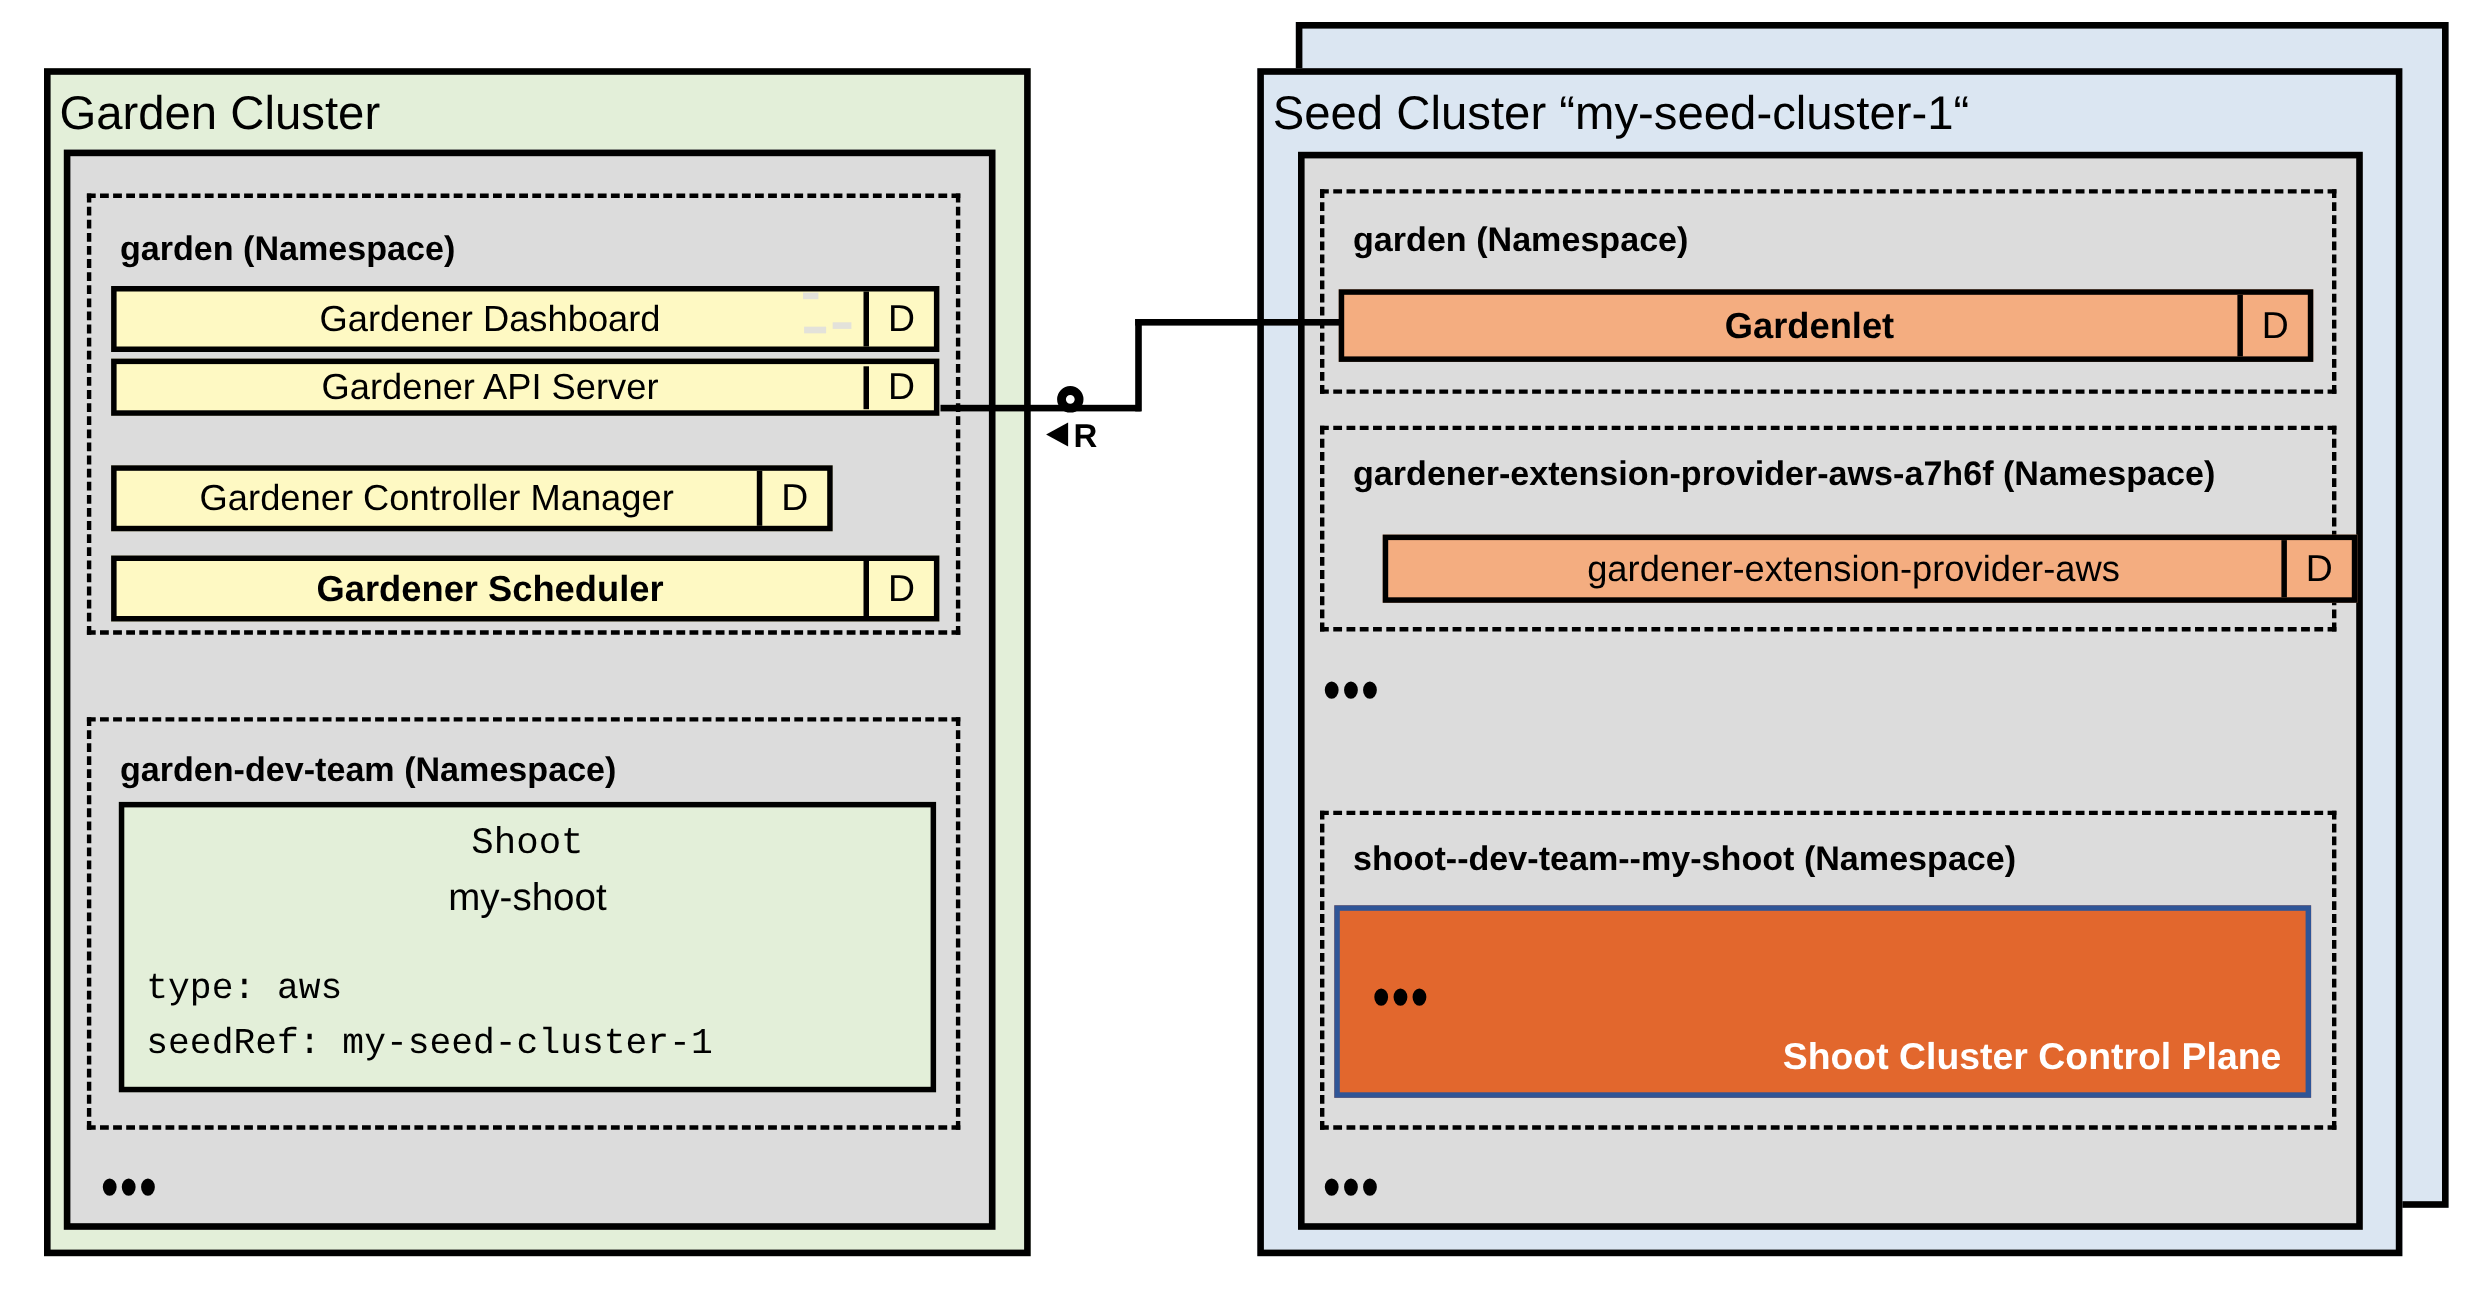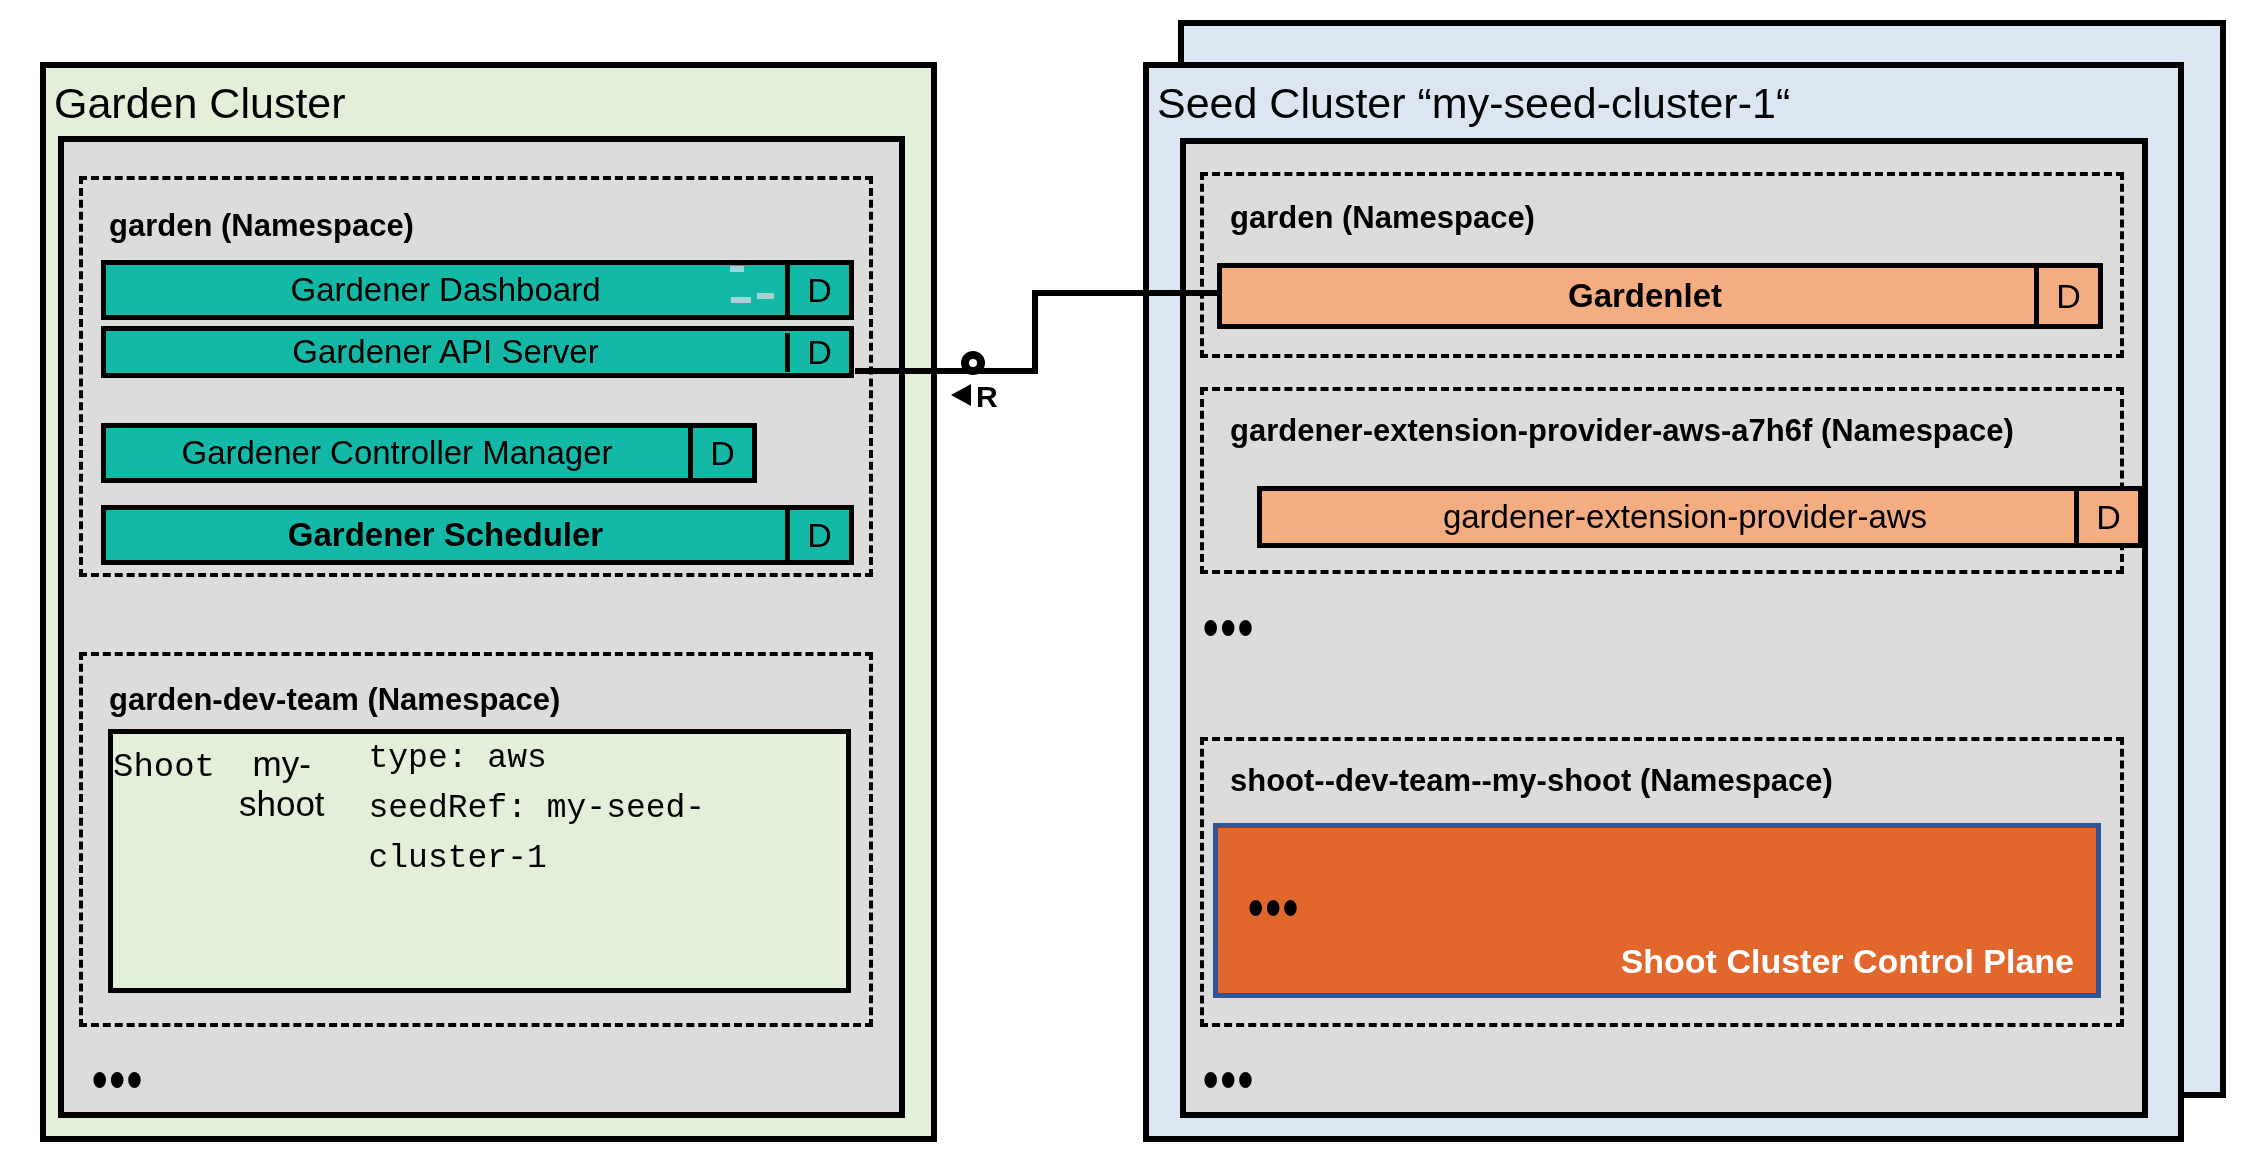--- a/index.html
+++ b/index.html
@@ -9,27 +9,27 @@
     font-family:"Liberation Sans",sans-serif;color:#000;
   }
   .abs{position:absolute;}
   .cluster-box{border:6px solid #000;}
   .green{background:#e3efd9;}
   .blue{background:#dbe6f2;}
   .graybox{background:#dcdcdc;border:6px solid #000;}
   .dashedbox{border:4px dashed #000;}
   .cluster-title{font-size:43px;line-height:1.1;white-space:nowrap;}
   .ns-title{font-weight:bold;font-size:31px;white-space:nowrap;}
-  .comp-row{display:flex;border:5px solid #000;background:#14b8a6;}
+  .comp-row{display:flex;border:5px solid #000;background:#fef9c3;}
   .comp-row .lbl{flex:1;display:flex;align-items:center;justify-content:center;font-size:33px;white-space:nowrap;}
   .comp-row .dcell{width:64px;border-left:5px solid #000;display:flex;align-items:center;justify-content:center;font-size:34px;}
   .orange-row{background:#f4ad80;padding-left:34px;}
   .bold{font-weight:bold;}
   .ellipsis{font-weight:bold;font-size:44px;letter-spacing:2px;transform:scaleY(1.25);transform-origin:top left;line-height:1;}
-  .shoot-card{background:#e3efd9;border:5px solid #000;display:flex;flex-direction:row;}
+  .shoot-card{background:#e3efd9;border:5px solid #000;display:flex;flex-direction:column;}
   .shoot-kind{font-family:"Liberation Mono",monospace;font-size:34px;text-align:center;margin-top:14px;}
   .shoot-name{font-size:35px;text-align:center;margin-top:10px;}
   .shoot-spec{font-family:"Liberation Mono",monospace;font-size:33px;line-height:50px;margin:0 0 14px 20px;}
   .line{background:#000;}
   .iface-circle{width:24px;height:24px;border:8px solid #000;border-radius:50%;background:#fff;}
   .arrow-left{width:0;height:0;border-top:11px solid transparent;border-bottom:11px solid transparent;border-right:20px solid #000;}
   .r-label{font-weight:bold;font-size:30px;line-height:1;}
   .cp-box{background:#e2672d;border:5px solid #2f5597;}
   .cp-label{position:absolute;right:22px;bottom:12px;color:#fff;font-weight:bold;font-size:34px;white-space:nowrap;}
   .cp-ellipsis{position:absolute;left:30px;top:52px;color:#000;}

